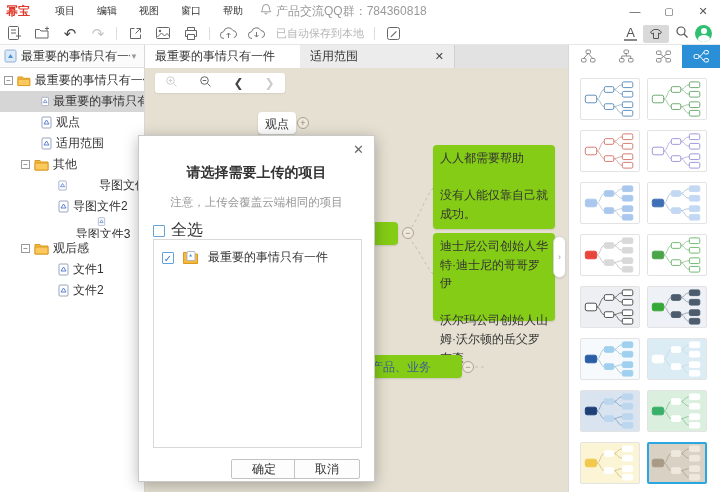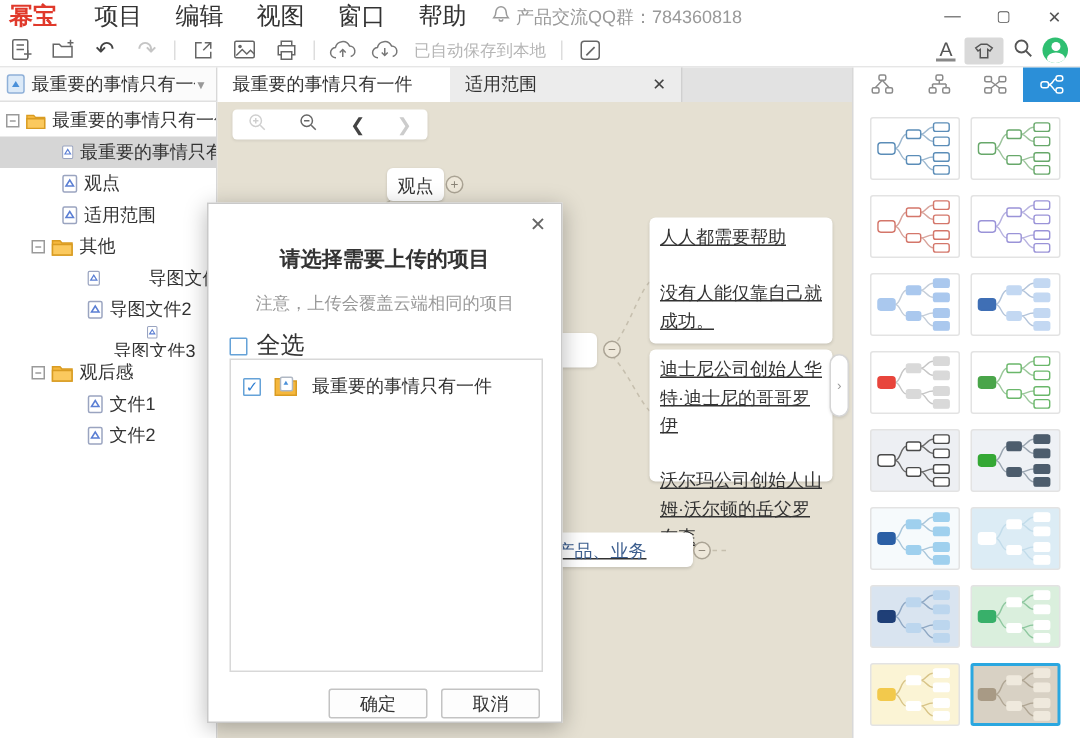--- a/index.html
+++ b/index.html
@@ -3,22 +3,22 @@
 <meta charset="utf-8">
 <style>
   * { margin:0; padding:0; box-sizing:border-box; }
   html,body { width:720px; height:492px; overflow:hidden;
     font-family:"Liberation Sans","DejaVu Sans",sans-serif; font-size:12px; color:#333; }
   #app { position:relative; width:720px; height:492px; background:#fff; }
 
   
   .titlebar { position:absolute; left:0; top:0; width:720px; height:22px; background:#fff;
     display:flex; align-items:center; }
-  .appname { color:#e0392b; font-weight:bold; font-size:16px; margin:0 14px 0 6px; }
-  .menu-item { padding:0 11px; font-size:16px; color:#333; cursor:default; }
+  .appname { color:#e0392b; font-weight:bold; font-size:12px; margin:0 14px 0 6px; }
+  .menu-item { padding:0 11px; font-size:10px; color:#333; cursor:default; }
   .bell { margin-left:6px; }
   .qq { color:#999; font-size:12px; margin-left:4px; }
   .win-controls { position:absolute; right:0; top:0; height:22px; display:flex; }
   .win-btn { width:34px; height:22px; display:flex; align-items:center; justify-content:center;
     color:#555; font-size:11px; }
   .win-max { font-size:10px; }
 
   
   .toolbar { position:absolute; left:0; top:22px; width:720px; height:23px; background:#fff;
     border-bottom:1px solid #e6e6e6; display:flex; align-items:center; }
@@ -68,21 +68,21 @@
   .tree-label { margin-left:4px; overflow:hidden; }
 
   
   .canvas { position:absolute; left:145px; top:0; width:423px; height:424px; background:#e5e0d2; }
   .mini-toolbar { position:absolute; left:10px; top:5px; width:130px; height:20px; background:#fff;
     border-radius:3px; box-shadow:0 1px 2px rgba(0,0,0,.08); display:flex; align-items:center;
     justify-content:space-around; }
   .mini-chev { font-size:12px; line-height:1; }
   .node { position:absolute; border-radius:4px; }
   .node-white { background:#fff; box-shadow:0 1px 2px rgba(0,0,0,.15); }
-  .node-cream { background:#ffffff; box-shadow:0 1px 2px rgba(0,0,0,.12);text-decoration:underline; }
+  .node-cream { background:#84cc16; box-shadow:0 1px 2px rgba(0,0,0,.12); }
   .node-text { padding:4px 7px; font-size:12px; line-height:1.55; white-space:pre-line; }
   .node-title-blue { color:#3d5f8f; font-size:12px; padding:4px 7px; white-space:nowrap; }
   .pm-circle { position:absolute; width:12px; height:12px; border-radius:50%;
     border:1px solid #aaa394; background:#eee8da; color:#8a8376; font-size:9px; line-height:10px;
     text-align:center; }
   .collapse-handle { position:absolute; width:13px; height:42px; background:#fff;
     border:1px solid #d5d5d5; border-radius:7px; box-shadow:0 1px 2px rgba(0,0,0,.1);
     display:flex; align-items:center; justify-content:center; color:#999; font-size:9px; }
 
   
@@ -106,21 +106,21 @@
     flex:none; }
   .cb-checked { color:#2d7dd2; font-size:10px; line-height:11px; text-align:center; }
   .cb-label { margin-left:6px; font-size:16px; color:#333; }
   .dlg-list { position:absolute; left:14px; top:103px; width:209px; height:209px;
     border:1px solid #d8d8d8; }
   .dlg-item { display:flex; align-items:center; padding:9px 8px; }
   .dlg-item-label { margin-left:9px; font-size:12px; color:#333; }
   .dlg-btn { position:absolute; width:66px; height:20px; background:#fdfdfd;
     border:1px solid #c3c3c3; border-radius:2px; font-size:12px; color:#333;
     display:flex; align-items:center; justify-content:center; top:323px; }
-  .btn-ok { left:80px;text-align:center; } .btn-cancel { left:155px; }
+  .btn-ok { left:92px;text-align:center; } .btn-cancel { left:155px; }
 </style>
 </head>
 <body>
 
 <div id="app">
 
   <div class="titlebar">
     <span class="appname">幂宝</span>
     <span class="menu-item">项目</span>
     <span class="menu-item">编辑</span>

